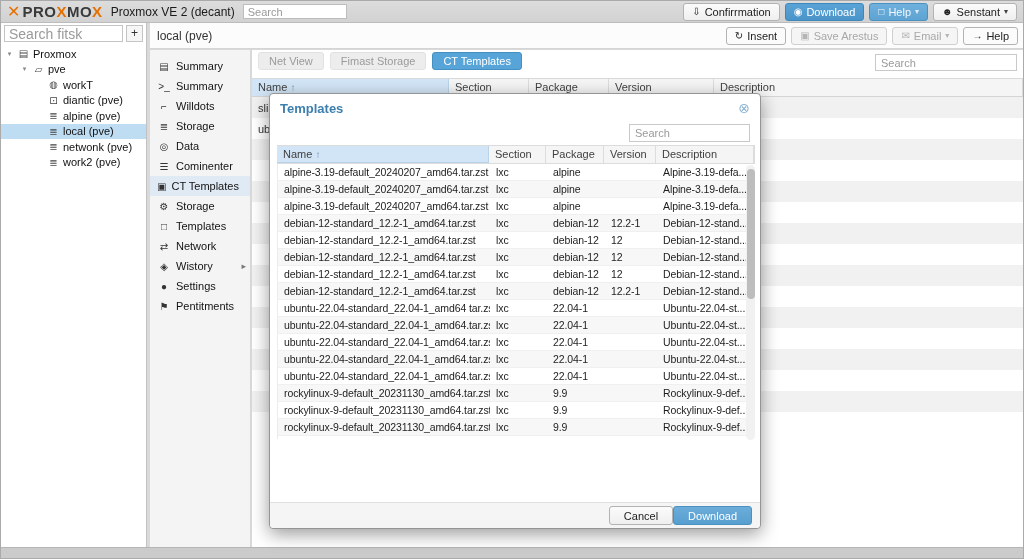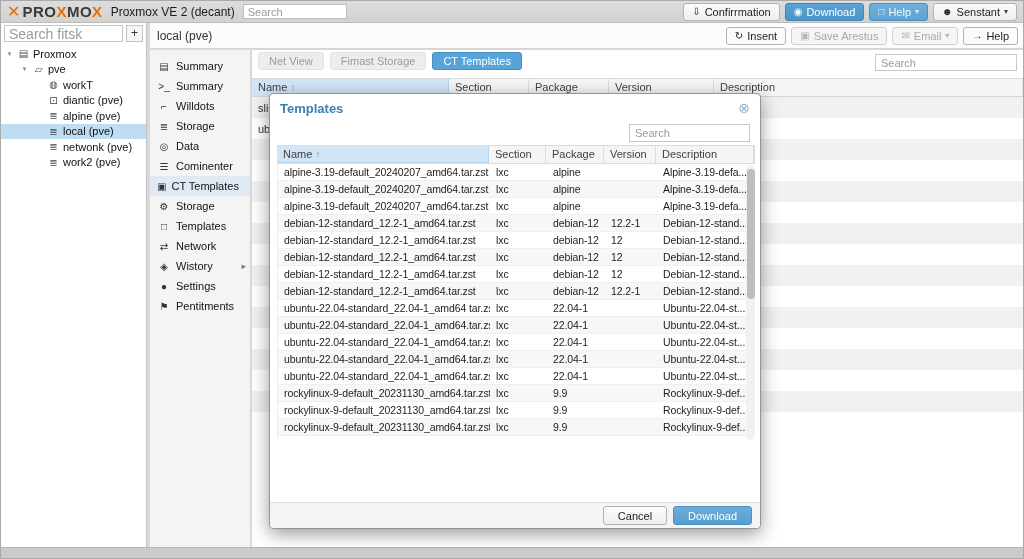--- a/index.html
+++ b/index.html
@@ -85,21 +85,21 @@
   .d-name { width:212px; } .d-sec { width:57px; } .d-pkg { width:58px; } .d-ver { width:52px; } .d-desc { flex:1; }
 
   .d-body { height:275px; overflow:hidden; border-left:1px solid #ececec; }
   .d-row { display:flex; height:17px; align-items:center; font-size:10.5px; letter-spacing:-0.1px; color:#1d1d1d; border-bottom:1px solid #f0f0f0; cursor:pointer; }
   .d-row:nth-child(even) { background:#f7f7f7; }
   .d-row .cell { padding-left:6px; white-space:nowrap; overflow:hidden; }
 
   .dialog-scrollbar { position:absolute; top:71px; right:5px; width:9px; height:275px; background:#f1f1f1; border-radius:5px; }
   .dialog-scrollbar .thumb { position:absolute; top:4px; left:0.5px; width:8px; height:130px; background:#bdbdbd; border-radius:4px; cursor:pointer; }
 
-  .dialog-footer { position:absolute; left:0; right:0; bottom:0; height:26px; background:#f5f5f5; border-top:1px solid #e0e0e0; border-radius:0 0 4px 4px; display:flex; align-items:center; justify-content:flex-end; gap:6px; padding:0 8px; }
+  .dialog-footer { position:absolute; left:0; right:0; bottom:0; height:26px; background:#f5f5f5; border-top:1px solid #e0e0e0; border-radius:0 0 4px 4px; display:flex; align-items:center; justify-content:flex-end; gap:0; padding:0 8px; }
   .btn.dlg { height:19px; padding:0 14px; }
   .btn.dlg.blue { background:linear-gradient(#6cacd9,#579fd0); border-color:#4a90c0; color:#fff; }
 
   input::placeholder { color:#9a9a9a; }
 </style>
 </head>
 <body>
 
 <div class="window">
 

